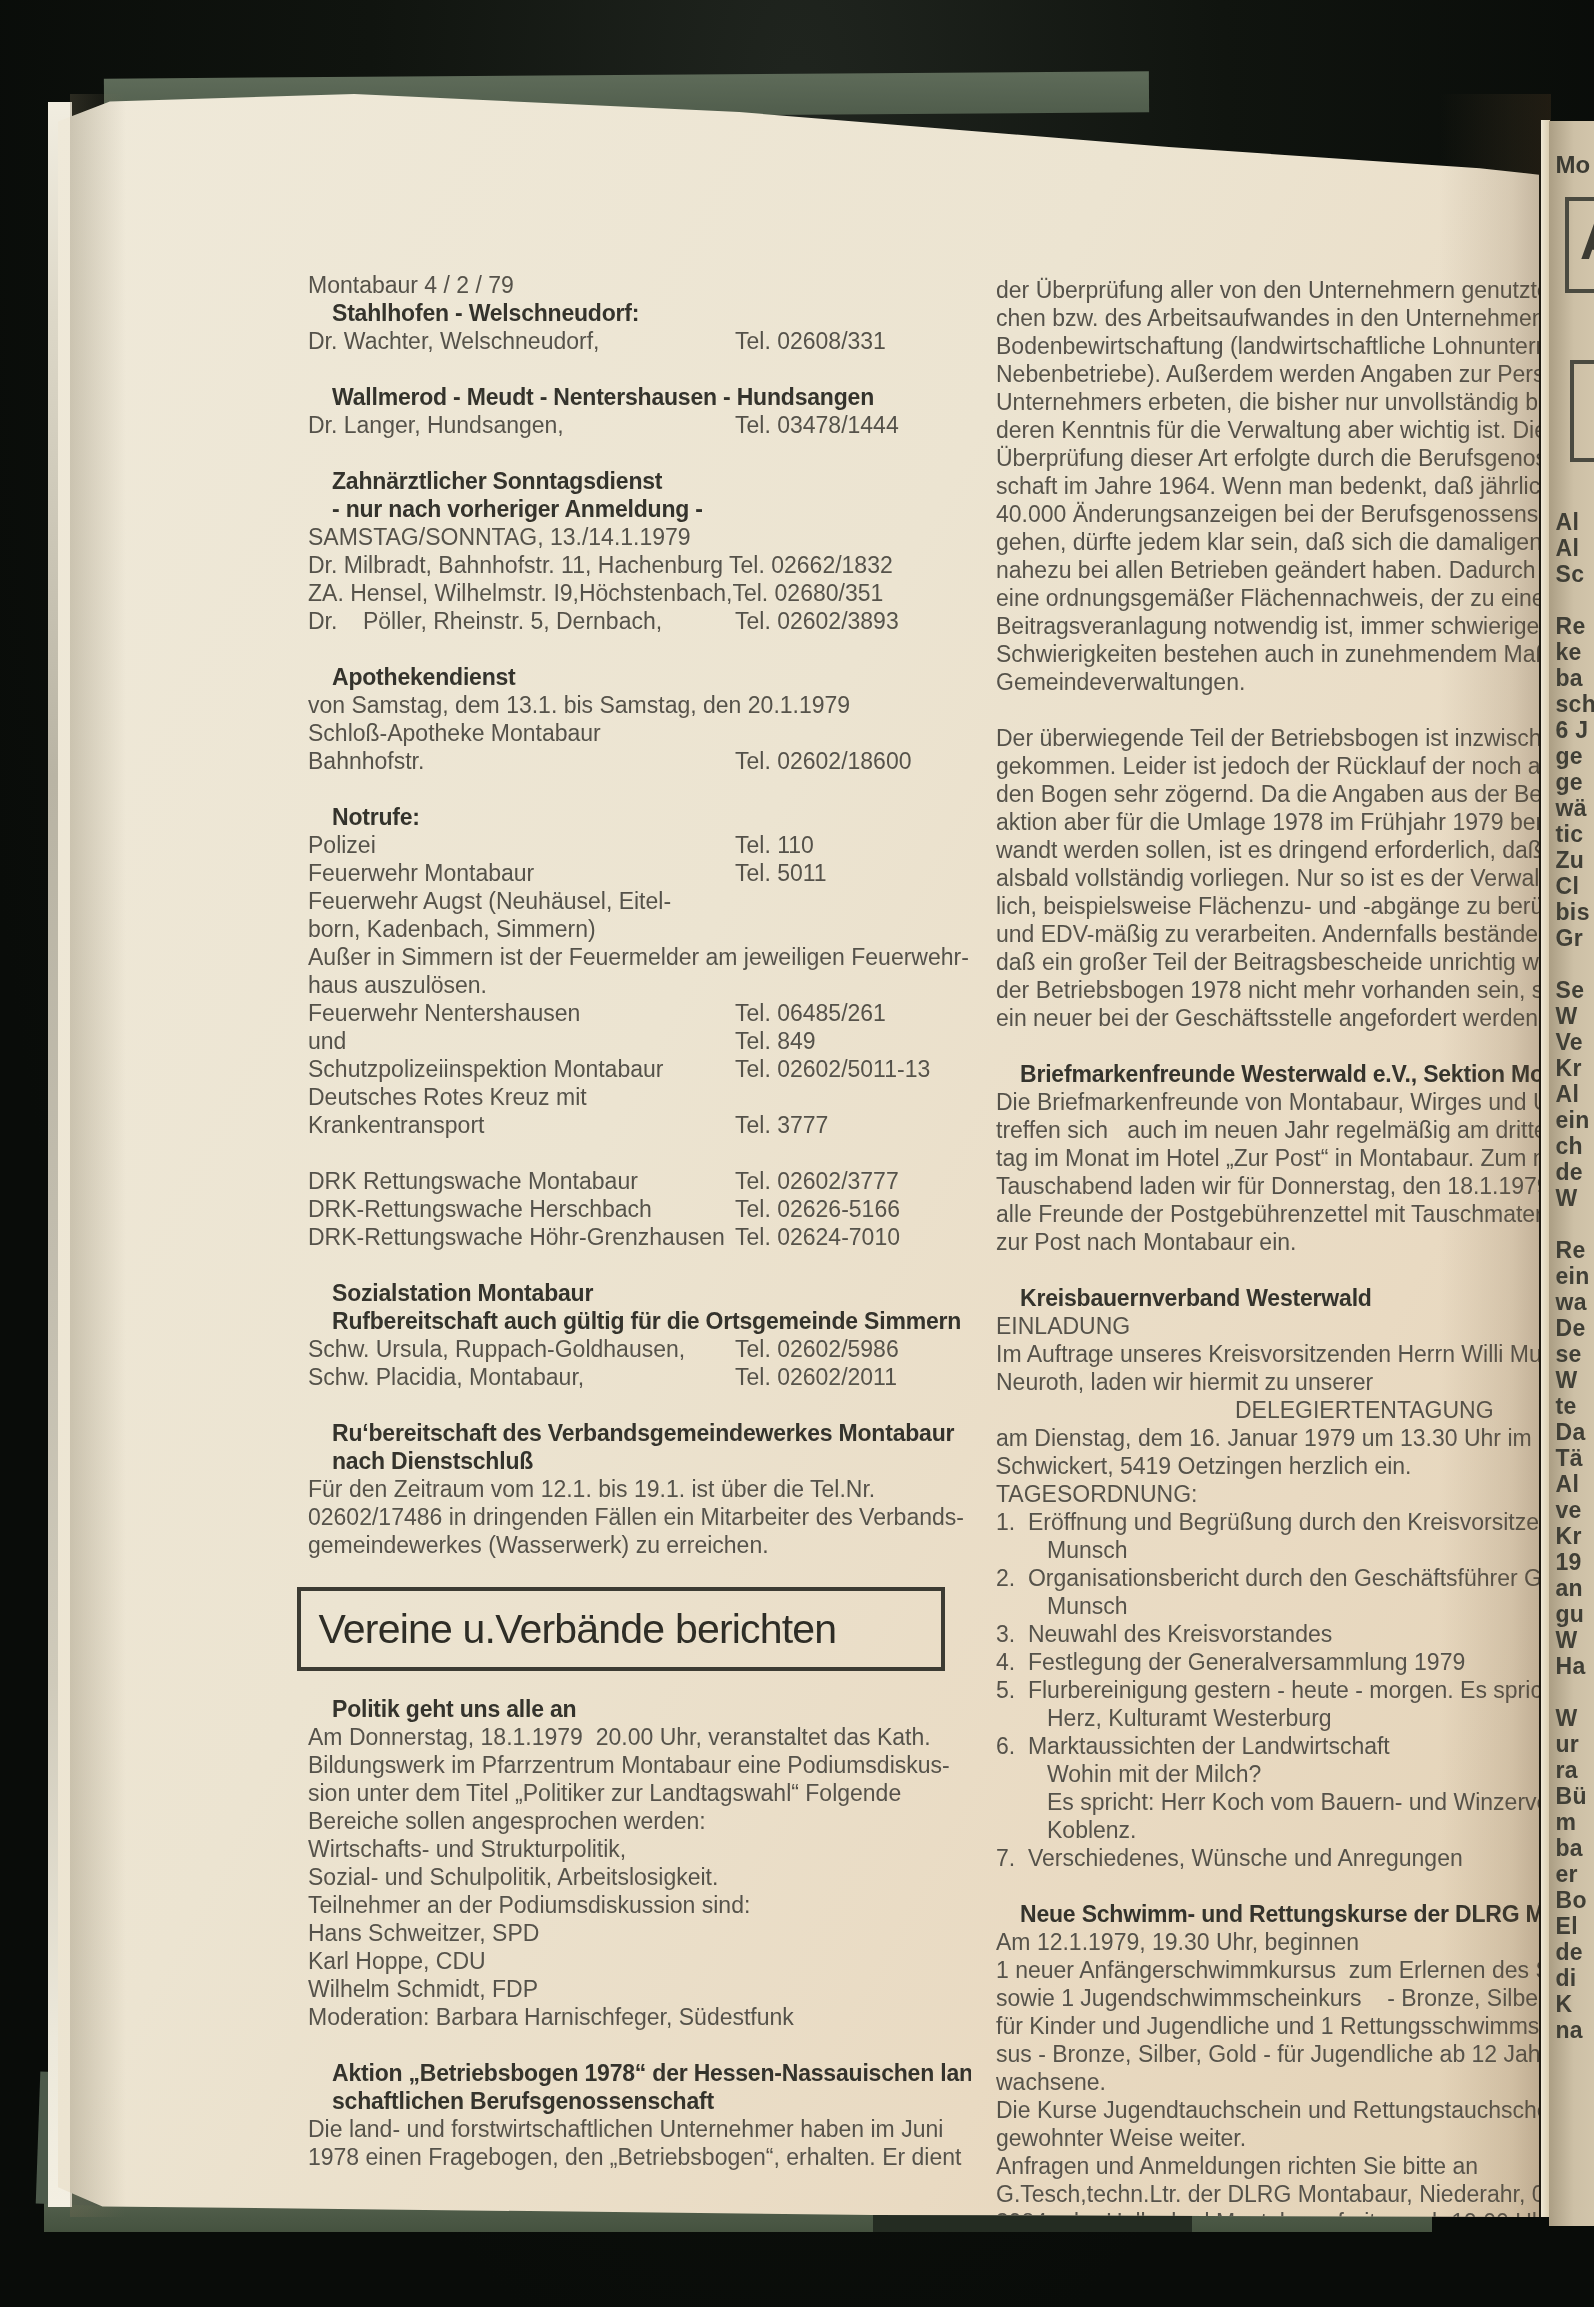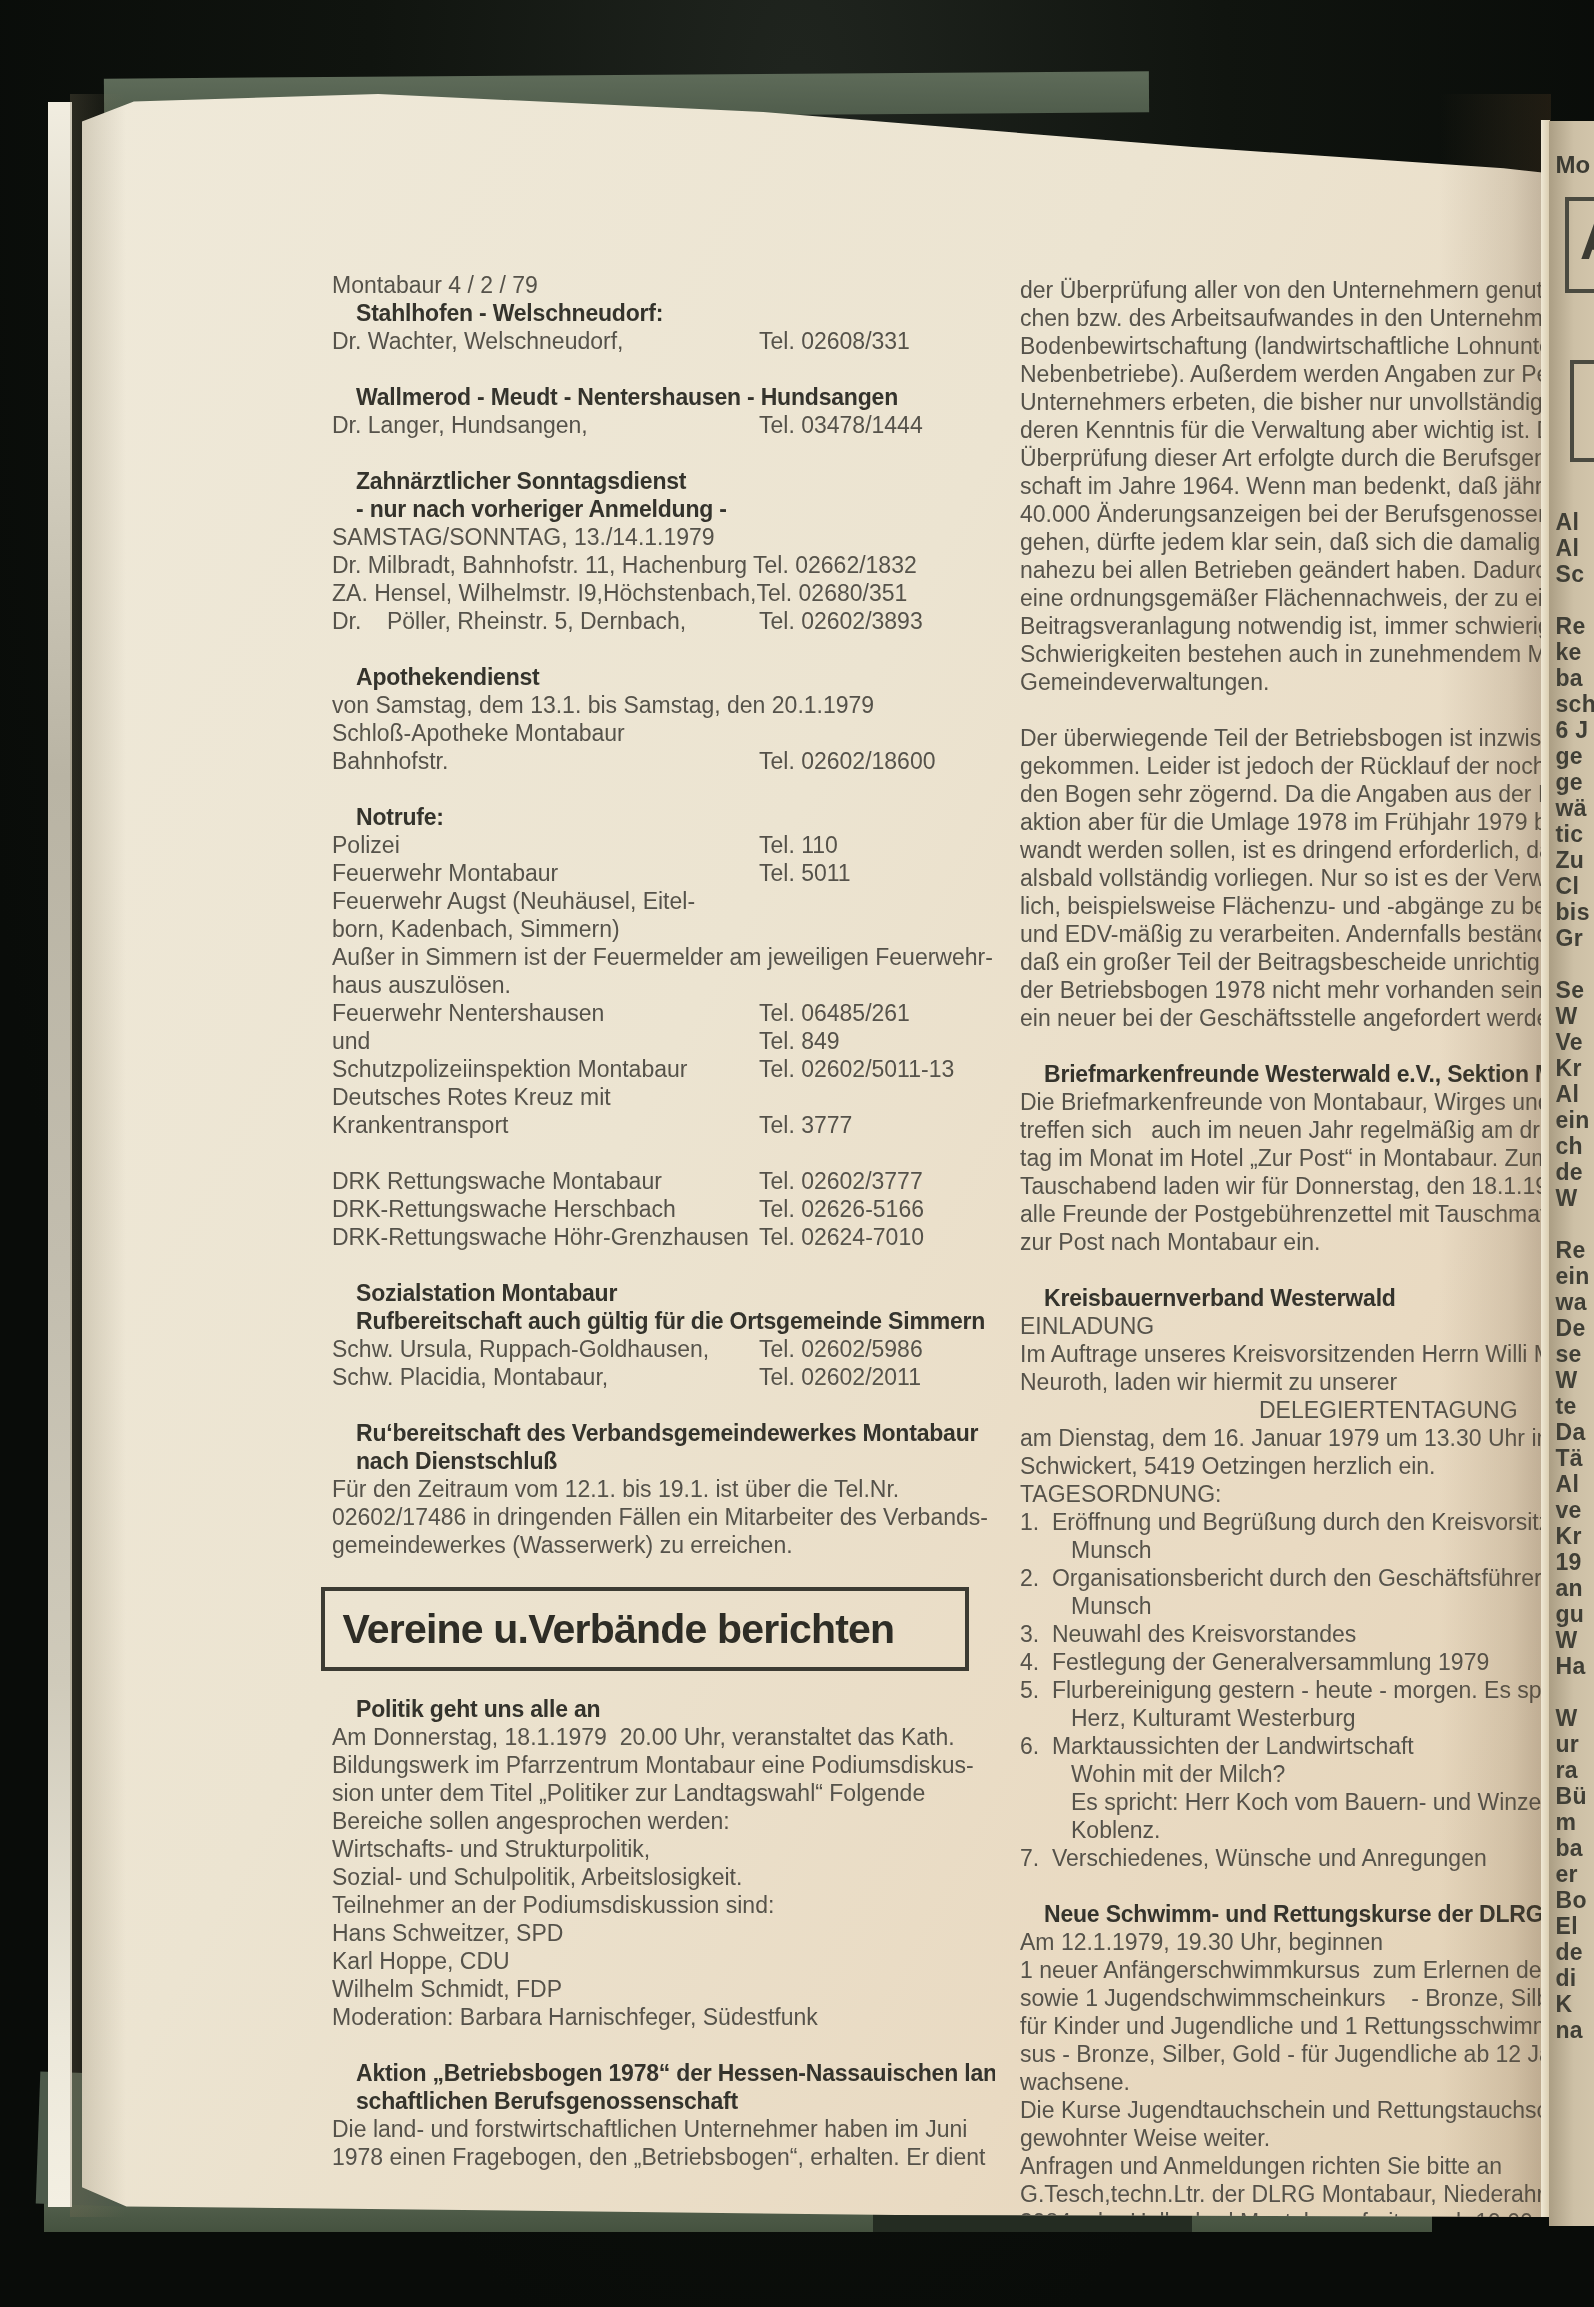--- a/index.html
+++ b/index.html
@@ -10,21 +10,21 @@
   .mat-top{position:absolute;left:104px;top:75px;width:1045px;height:41px;
     background:linear-gradient(to bottom,#5e6b59,#505d4c);transform:rotate(-0.4deg);}
   .mat-bottom{position:absolute;left:44px;top:2195px;width:1388px;height:37px;
     background:linear-gradient(to bottom,#55624f,#45523f);}
   .mat-notch{position:absolute;left:873px;top:2195px;width:319px;height:37px;background:#242c22;}
   .mat-left{position:absolute;left:38px;top:2073px;width:88px;height:132px;background:#4c594a;transform:rotate(2deg);}
   
   .fore-edge{position:absolute;left:48px;top:102px;width:24px;height:2105px;
     background:linear-gradient(to bottom,#f1ede0 0%,#ddd8c8 10%,#b9b4a4 32%,#c2bdae 55%,#cfcaba 75%,#ece8da 92%,#f3efe2 100%);}
   
-  .page{position:absolute;left:82px;top:94px;width:1481px;height:2123px;
+  .page{position:absolute;left:58px;top:94px;width:1481px;height:2123px;
     background:linear-gradient(118deg,#efe9d9 0%,#ece4d1 42%,#e9dac2 76%,#e2d1b5 100%);
     clip-path:polygon(0% 1.3%,3.5% 0.35%,20% 0%,46% 0.85%,75% 2.5%,96% 3.5%,100% 3.8%,100% 100%,55% 99.9%,3% 99.5%,0% 98.6%);}
   .page-left-shade{position:absolute;left:70px;top:94px;width:56px;height:2123px;
     background:linear-gradient(to right,rgba(120,110,85,0.30),rgba(120,110,85,0));}
   .page-right-shade{position:absolute;left:1439px;top:94px;width:112px;height:2123px;
     background:linear-gradient(to right,rgba(110,85,55,0),rgba(110,85,55,0.16) 65%,rgba(85,62,38,0.30) 100%);}
   .page-edge-line{position:absolute;left:1541px;top:120px;width:8.8px;height:2097px;
     background:linear-gradient(to right,#efe8d4,#d8cbae);}
   
   .next-page{position:absolute;left:1549px;top:121px;width:45px;height:2105px;
@@ -38,21 +38,21 @@
   
   .col{position:absolute;color:#55524a;font-size:23px;line-height:28px;}
   .col-left{left:250px;top:177px;width:663px;}
   .col-right{left:938px;top:182px;width:612px;overflow:hidden;}
   .para{margin:0 0 28px 0;}
   .line{position:relative;white-space:pre;overflow:hidden;}
   .line.b{font-weight:700;color:#34332c;letter-spacing:-0.2px;margin-left:24px;}
   .tel{position:absolute;left:427px;top:0;white-space:pre;}
   .headline-box{border:4px solid #3c3b33;width:622px;height:76px;margin:1.6px 0 24px -11px;
     display:flex;align-items:center;padding-left:17.5px;
-    font-size:41px;font-weight:700;color:#2e2d26;letter-spacing:-0.8px;white-space:pre;}
+    font-size:41px;font-weight:400;color:#2e2d26;letter-spacing:-0.8px;white-space:pre;}
 </style>
 </head>
 <body>
 
 <div class="stage">
   <div class="mat-top"></div>
   <div class="mat-bottom"></div>
   <div class="mat-notch"></div>
   <div class="mat-left"></div>
   <div class="fore-edge"></div>

